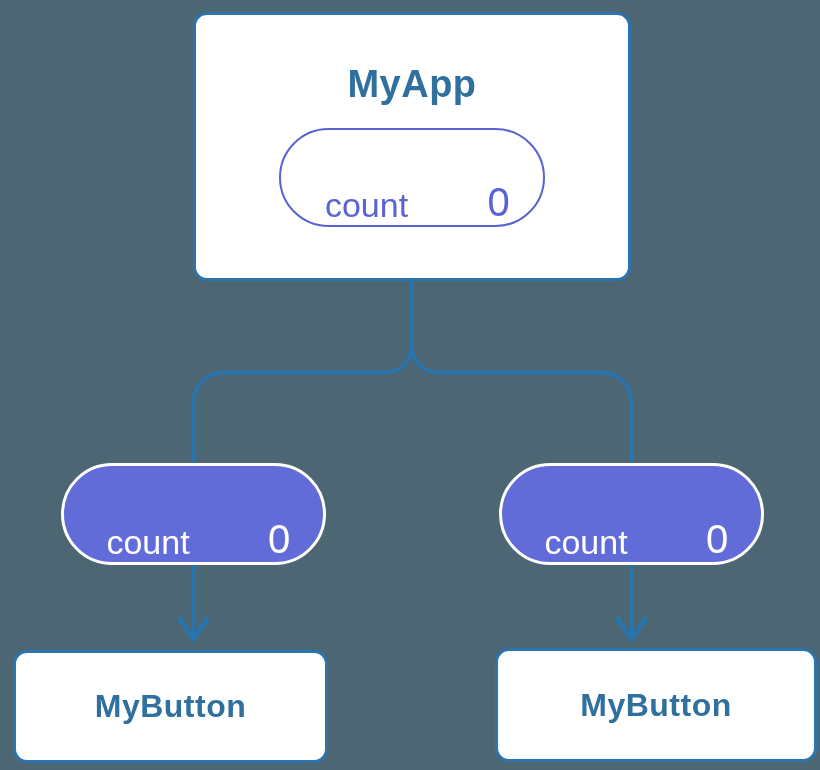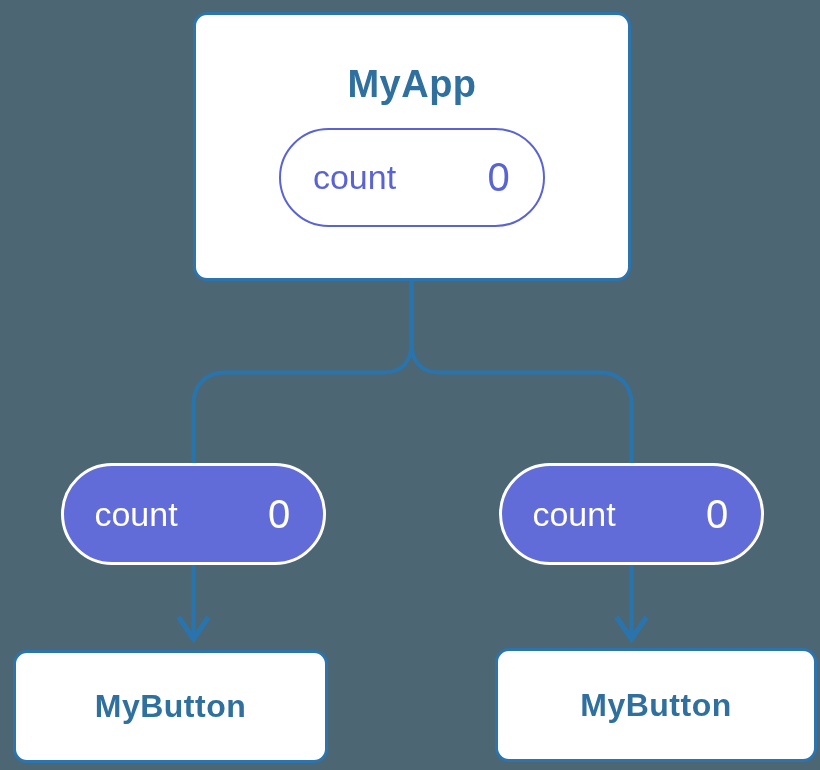--- a/index.html
+++ b/index.html
@@ -66,24 +66,23 @@
     display: flex;
     align-items: center;
     justify-content: center;
   }
   .node-leaf .node-title { font-size: 32px; }
   .leaf-left  { left: 13px;  top: 650px; width: 315px; height: 113px; }
   .leaf-right { left: 495px; top: 648px; width: 322px; height: 114px; }
 
   .pill {
     display: flex;
-    align-items: center;
+    align-items: flex-end;
     border-radius: 60px;
     overflow: hidden;
-    gap: 12px;
   }
   .pill-cell {
     display: flex;
     align-items: center;
     justify-content: center;
   }
   .pill-name-cell { flex: 1; }
   .pill-name {
     font-size: 34px;
     font-weight: 400;

